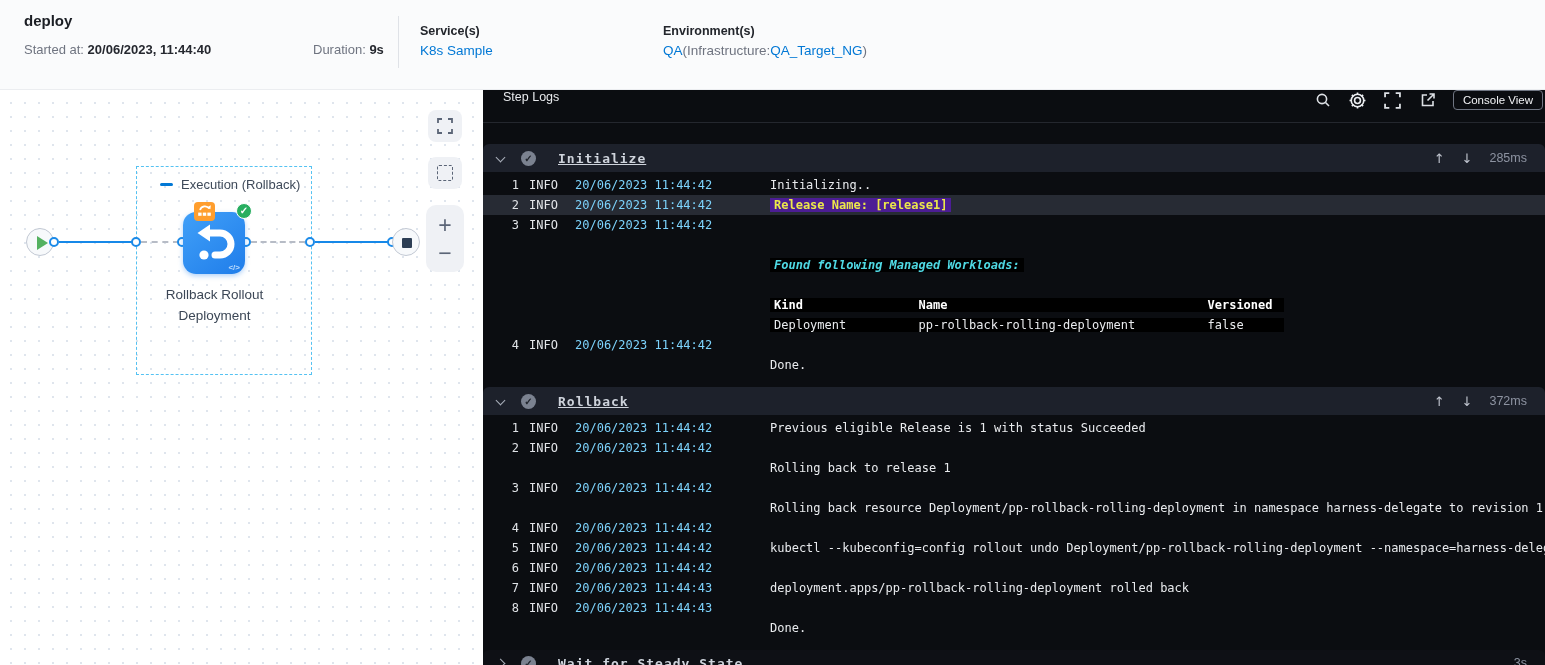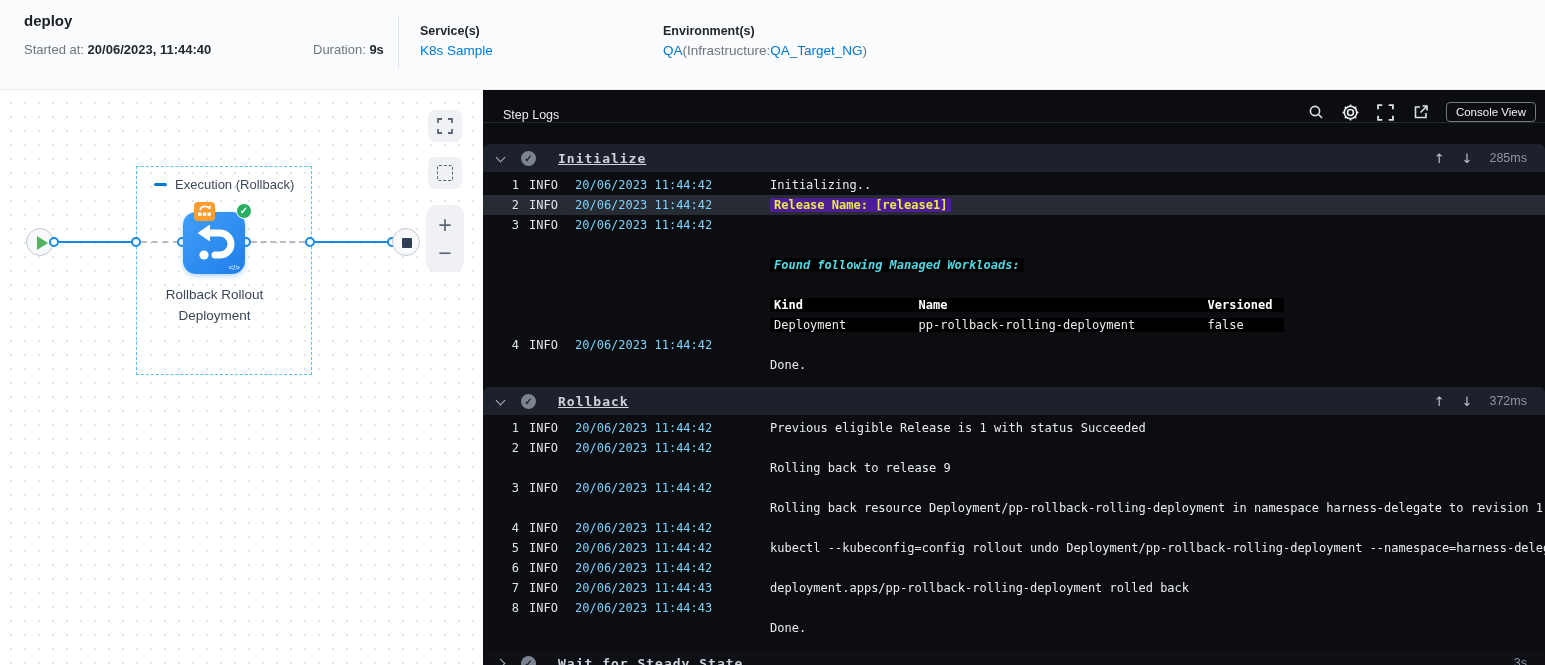--- a/index.html
+++ b/index.html
@@ -21,21 +21,21 @@
   .env-label { left:663px; } .env-val  { left:663px; top:43px; position:absolute; font-size:13.5px; }
   .env-val .lnk { color:#0278d5; cursor:pointer; }
   .env-val .dim { color:#6f7480; }
 
   
   .canvas { position:absolute; left:0; top:90px; width:483px; height:575px; background:#fff;
     background-image:radial-gradient(circle, #dfe5ed 1.2px, transparent 1.3px);
     background-size:14px 14px; background-position:4px 6px; }
   .group-box { position:absolute; left:136px; top:76px; width:176px; height:209px;
     border:1px dashed #55c2f2; }
-  .group-label { position:absolute; left:17px; top:10px; display:flex; align-items:center; gap:8px; }
+  .group-label { position:absolute; left:23px; top:10px; display:flex; align-items:center; gap:8px; }
   .minus-icon { width:13px; height:3px; background:#0278d5; border-radius:2px; }
   .group-label-text { font-size:13px; color:#3f4a59; white-space:nowrap; }
 
   .step-icon { position:absolute; left:183px; top:122px; width:62px; height:62px; border-radius:13px;
     background:linear-gradient(140deg,#41a0f8,#1f7dea); box-shadow:0 2px 5px rgba(31,125,234,.35); cursor:pointer; }
   .code-glyph { position:absolute; right:5px; bottom:2px; font-size:8px; font-weight:bold; color:#bcdcfd; }
   .badge-rollout { position:absolute; left:194px; top:112px; width:21px; height:19px; background:#f90;
     background:#ff9e2e; border-radius:4px; }
   .badge-check { position:absolute; left:236px; top:113px; width:16px; height:16px; border-radius:50%;
     background:#27ae60; border:1.5px solid #fff; color:#fff; font-size:10px; line-height:13px; text-align:center; font-weight:bold; }
@@ -56,21 +56,21 @@
     justify-content:center; cursor:pointer; color:#5b6577; }
   .btn-expand { left:428px; top:20px; width:34px; height:32px; }
   .btn-marquee { left:428px; top:67px; width:34px; height:32px; }
   .marquee-sq { width:16px; height:16px; border:1.6px dashed #5b6577; border-radius:2px; }
   .btn-zoom { left:426px; top:115px; width:38px; height:67px; border-radius:10px; flex-direction:column; }
   .zoom-glyph { font-size:23px; line-height:28px; color:#5b6577; font-weight:300; cursor:pointer; }
 
   
   .console { position:absolute; left:483px; top:90px; width:1062px; height:575px; background:#0b0d11; }
   .console-bar { position:absolute; left:0; top:0; right:0; height:33px; border-bottom:1px solid #24272e;
-    display:flex; align-items:flex-end; padding:0 9px 0 20px; }
+    display:flex; align-items:flex-start; padding:0 2px 0 20px; }
   .console-title { font-size:12.5px; color:#e8eaed; }
   .console-icons { margin-left:auto; display:flex; align-items:center; gap:15px; }
   .cicon { width:20px; height:20px; display:flex; align-items:center; justify-content:center; cursor:pointer; }
   .console-view-btn { border:1px solid #707683; border-radius:4px; color:#f2f3f5; font-size:11.5px;
     padding:3px 9px; cursor:pointer; white-space:nowrap; }
 
   .sections { position:absolute; left:0; top:33px; right:0; bottom:0; overflow:hidden; padding-top:21px; }
   .section-header { height:28px; display:flex; align-items:center; padding:0 18px 0 11px;
     background:#1d212b; border-radius:6px 6px 0 0; cursor:pointer; }
   .section-header.collapsed { background:#0e1015; border-radius:6px; height:26px; margin-top:10px; }
@@ -252,21 +252,21 @@
             <span class="section-title">Rollback</span>
             <span class="section-right">
               <span class="arrow-ic">↑</span>
               <span class="arrow-ic">↓</span>
               <span class="section-duration">372ms</span>
             </span>
           </div>
           <div class="rows">
             <div class="logrow"><span class="lg-num">1</span><span class="lg-lvl">INFO</span><span class="lg-time">20/06/2023 11:44:42</span><span class="lg-msg"><span>Previous eligible Release is 1 with status Succeeded</span></span></div>
             <div class="logrow"><span class="lg-num">2</span><span class="lg-lvl">INFO</span><span class="lg-time">20/06/2023 11:44:42</span><span class="lg-msg"></span></div>
-            <div class="logrow"><span class="lg-num"></span><span class="lg-lvl"></span><span class="lg-time"></span><span class="lg-msg"><span>Rolling back to release 9</span></span></div>
+            <div class="logrow"><span class="lg-num"></span><span class="lg-lvl"></span><span class="lg-time"></span><span class="lg-msg"><span>Rolling back to release 1</span></span></div>
             <div class="logrow"><span class="lg-num">3</span><span class="lg-lvl">INFO</span><span class="lg-time">20/06/2023 11:44:42</span><span class="lg-msg"></span></div>
             <div class="logrow"><span class="lg-num"></span><span class="lg-lvl"></span><span class="lg-time"></span><span class="lg-msg"><span>Rolling back resource Deployment/pp-rollback-rolling-deployment in namespace harness-delegate to revision 1</span></span></div>
             <div class="logrow"><span class="lg-num">4</span><span class="lg-lvl">INFO</span><span class="lg-time">20/06/2023 11:44:42</span><span class="lg-msg"></span></div>
             <div class="logrow"><span class="lg-num">5</span><span class="lg-lvl">INFO</span><span class="lg-time">20/06/2023 11:44:42</span><span class="lg-msg"><span>kubectl --kubeconfig=config rollout undo Deployment/pp-rollback-rolling-deployment --namespace=harness-delegate</span></span></div>
             <div class="logrow"><span class="lg-num">6</span><span class="lg-lvl">INFO</span><span class="lg-time">20/06/2023 11:44:42</span><span class="lg-msg"></span></div>
             <div class="logrow"><span class="lg-num">7</span><span class="lg-lvl">INFO</span><span class="lg-time">20/06/2023 11:44:43</span><span class="lg-msg"><span>deployment.apps/pp-rollback-rolling-deployment rolled back</span></span></div>
             <div class="logrow"><span class="lg-num">8</span><span class="lg-lvl">INFO</span><span class="lg-time">20/06/2023 11:44:43</span><span class="lg-msg"></span></div>
             <div class="logrow"><span class="lg-num"></span><span class="lg-lvl"></span><span class="lg-time"></span><span class="lg-msg"><span>Done.</span></span></div>
           </div>
         </div>

